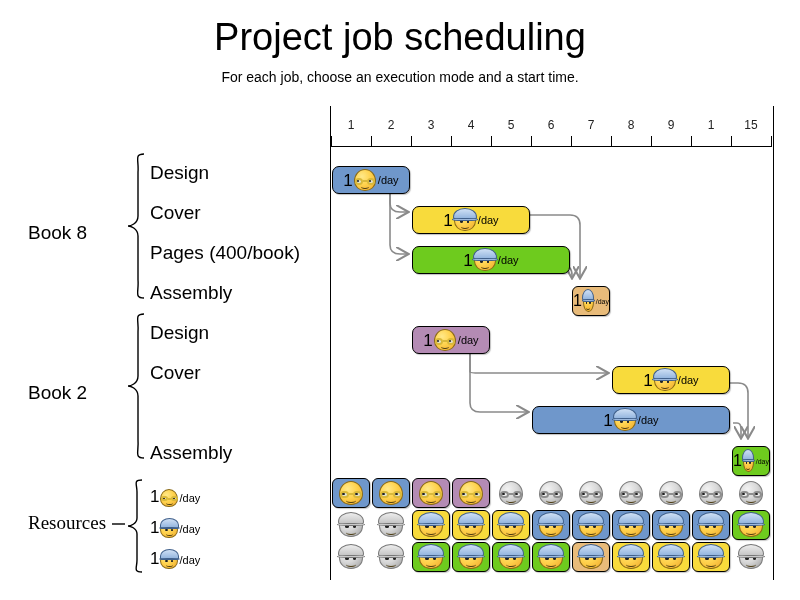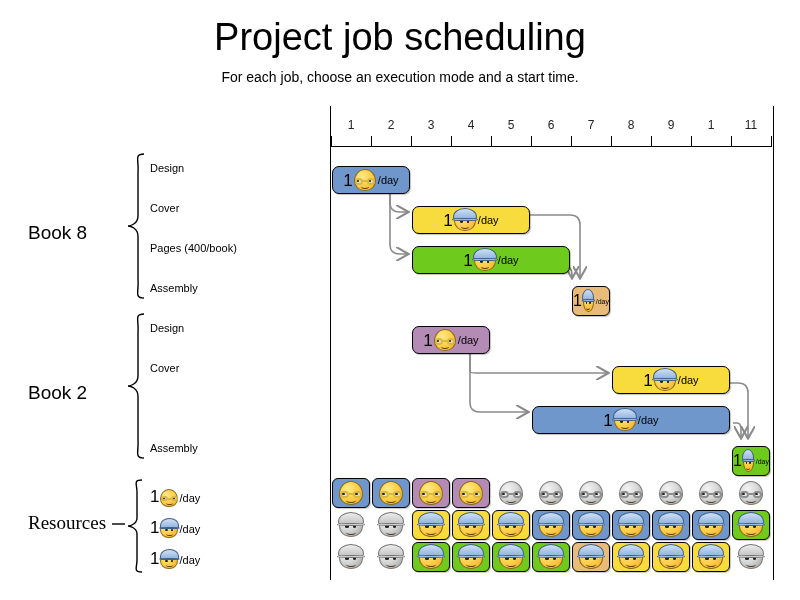--- a/index.html
+++ b/index.html
@@ -22,21 +22,21 @@
   .page-subtitle{
     position:absolute;left:0;top:69px;width:800px;
     text-align:center;font-size:14px;font-weight:normal;
   }
 
   
   .group-label{
     position:absolute;font-size:19px;white-space:nowrap;
   }
   .row-label{
-    position:absolute;font-size:11px;white-space:nowrap;
+    position:absolute;font-size:19px;white-space:nowrap;
   }
   .brace{position:absolute;}
 
   
   .chart-frame{
     position:absolute;left:330px;top:106px;width:442px;height:474px;
     border-left:1.5px solid #000;border-right:1.5px solid #000;
   }
   .axis-line{
     position:absolute;left:330px;top:146px;width:442px;height:0;
@@ -203,21 +203,21 @@
       <div class="tick-label" style="left: 539px;">6</div>
       <div class="tick" style="left: 611px;"></div>
       <div class="tick-label" style="left: 579px;">7</div>
       <div class="tick" style="left: 651px;"></div>
       <div class="tick-label" style="left: 619px;">8</div>
       <div class="tick" style="left: 691px;"></div>
       <div class="tick-label" style="left: 659px;">9</div>
       <div class="tick" style="left: 731px;"></div>
       <div class="tick-label" style="left: 699px;">1</div>
       <div class="tick" style="left: 771px;"></div>
-      <div class="tick-label" style="left: 739px;">11</div>
+      <div class="tick-label" style="left: 739px;">15</div>
       <div class="tick" style="left: 331px;"></div>
     </div>
 
   <svg class="conn">
     <defs>
       <marker id="ah" markerWidth="9" markerHeight="9" refX="7" refY="4.5" orient="auto">
         <path d="M0 0 L8 4.5 L0 9" fill="none" stroke="#8a8a8a" stroke-width="1.3"></path>
       </marker>
     </defs>
     <g fill="none" stroke="#8a8a8a" stroke-width="1.6" marker-end="url(#ah)">

